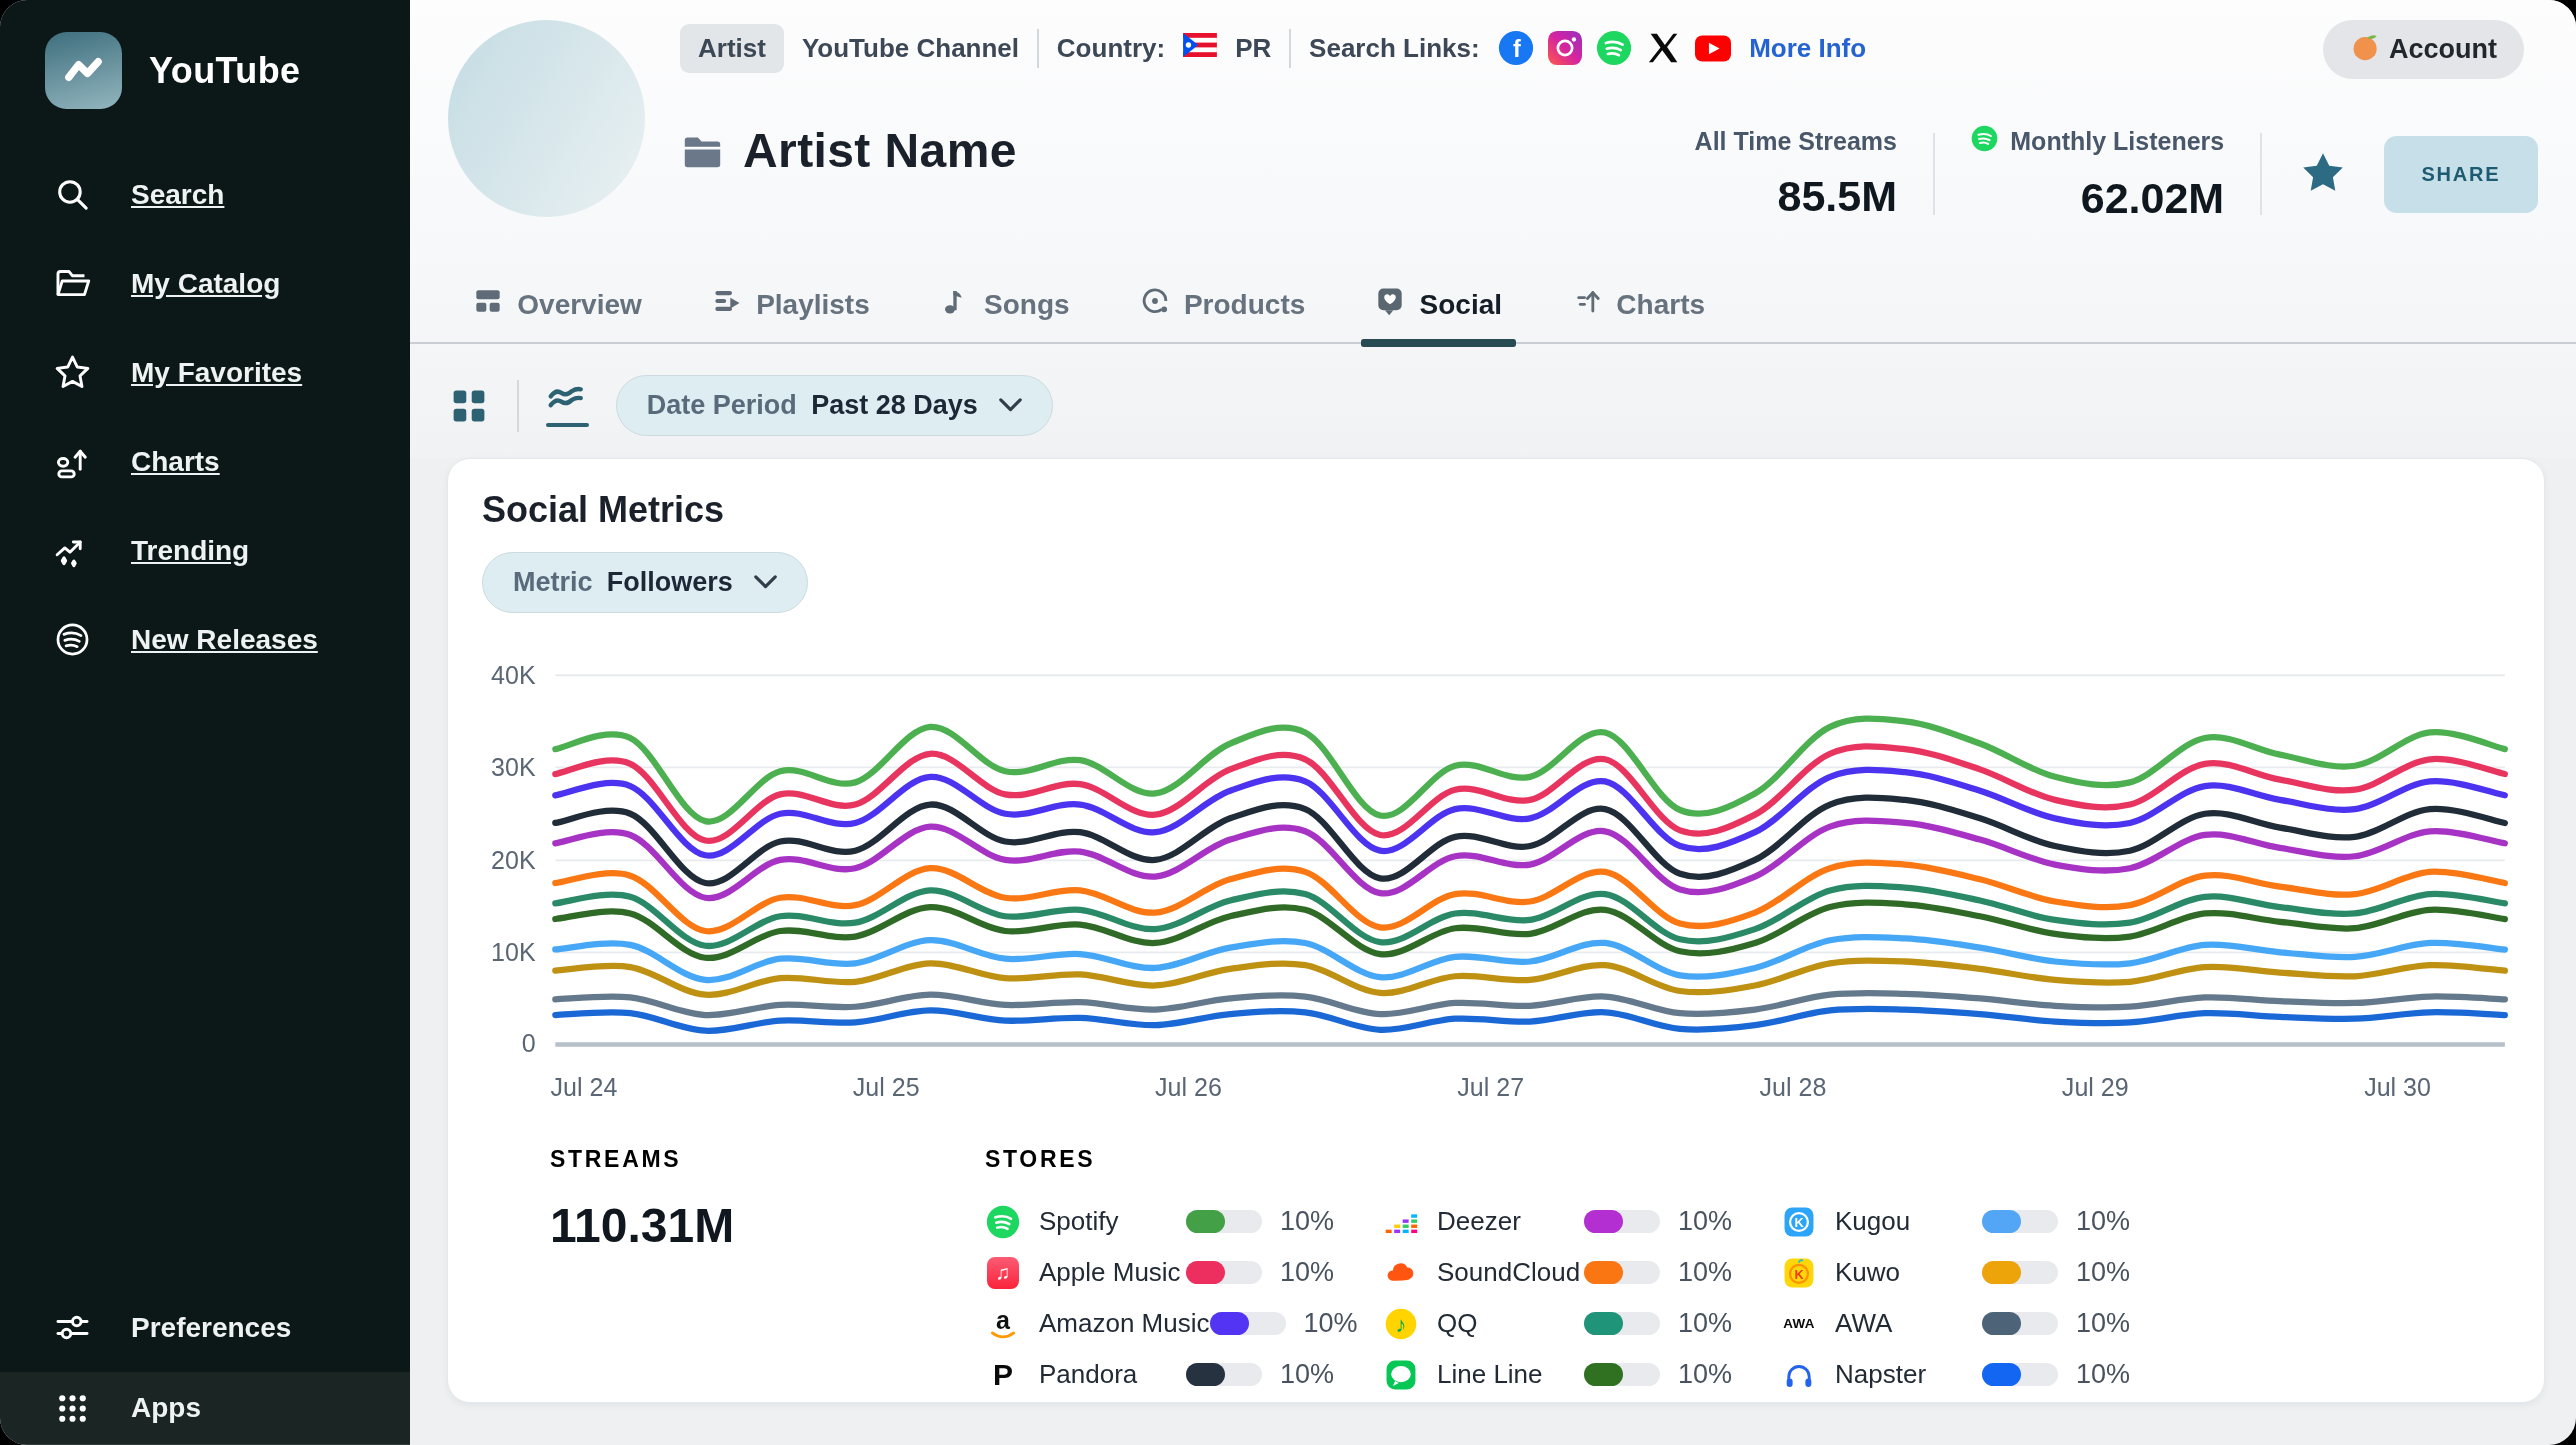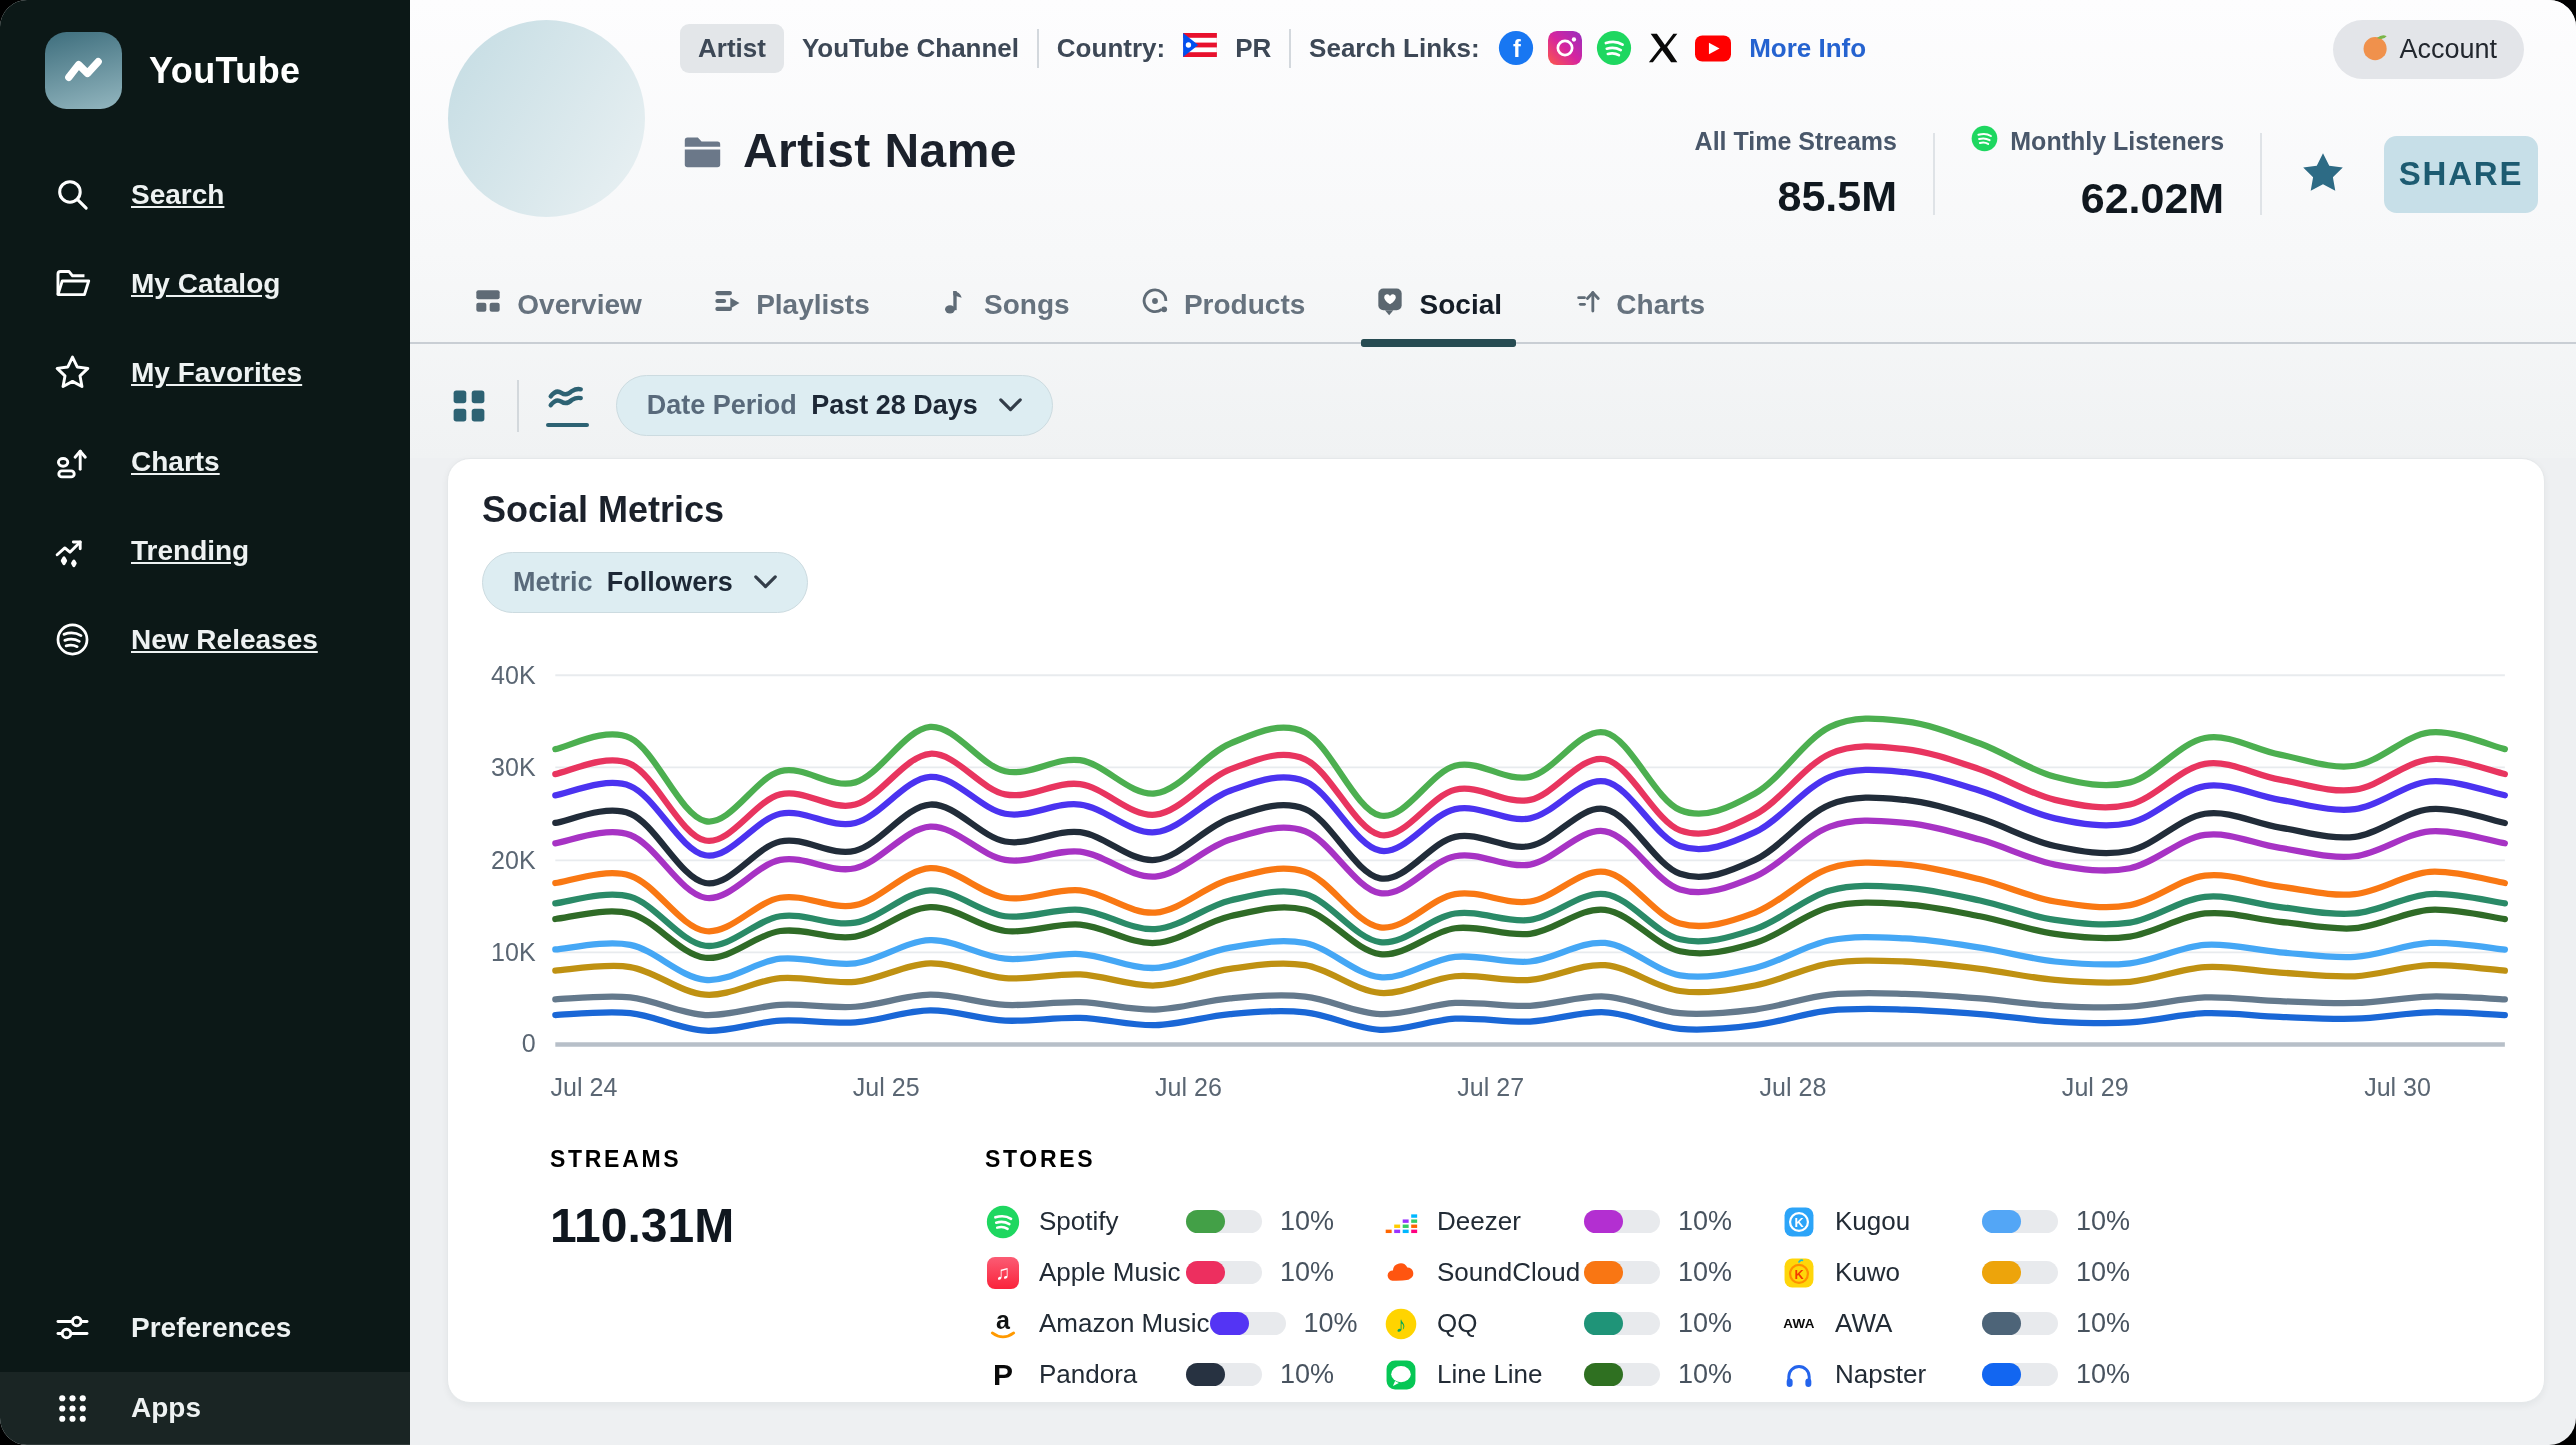--- a/index.html
+++ b/index.html
@@ -25,29 +25,29 @@
 
   
   .main-header { position:absolute; left:410px; right:0; top:0; height:458px; background:linear-gradient(180deg,#fdfdfe 0%,#f7f8f9 55%,#f0f2f3 100%); }
   .profile-pic { position:absolute; left:38px; top:19.7px; width:197px; height:197px; border-radius:50%; background:linear-gradient(120deg,#c4dce3,#eaf1f3); }
   .badge-row { position:absolute; left:270px; top:23px; height:50px; display:flex; align-items:center; gap:18px; font-size:26px; color:#3d4856; font-weight:bold; }
   .type-badge { background:#e3e6e9; border-radius:9px; padding:9px 18px; color:#3d4856; }
   .vbar { width:1.8px; height:39px; background:#d3d8dd; }
   .social-icons { display:flex; align-items:center; gap:13.4px; }
   .sl { width:36px; height:36px; display:flex; align-items:center; justify-content:center; cursor:pointer; }
   .more-info { color:#2563d0; font-weight:bold; cursor:pointer; }
-  .account-pill { position:absolute; right:52px; top:19.7px; height:59px; background:#e3e5e9; border-radius:29.5px; display:flex; align-items:center; gap:7px; padding:0 27px; font-size:27px; font-weight:normal; color:#22272e; cursor:pointer; }
+  .account-pill { position:absolute; right:52px; top:19.7px; height:59px; background:#e3e5e9; border-radius:29.5px; display:flex; align-items:center; gap:7px; padding:0 27px; font-size:27px; font-weight:bold; color:#22272e; cursor:pointer; }
   .name-row { position:absolute; left:270px; top:123px; display:flex; align-items:center; gap:18px; }
   .artist-name { font-size:48px; font-weight:800; color:#1b212b; letter-spacing:0.4px; }
   .stats { position:absolute; right:38px; top:125px; display:flex; align-items:center; gap:36px; }
   .stat { display:flex; flex-direction:column; align-items:flex-end; gap:16px; }
   .stat-label { display:flex; align-items:center; gap:12.5px; font-size:25px; font-weight:bold; color:#49576a; }
   .stat-value { font-size:43px; font-weight:800; color:#10181f; }
   .stat-div { width:1.8px; height:82px; background:#dfe3e7; }
-  .share-btn { width:154px; height:77px; background:#c7dfe8; border-radius:12.5px; display:flex; align-items:center; justify-content:center; font-size:33px; font-weight:800; letter-spacing:1.8px; color:#1d5b71; cursor:pointer; }
+  .share-btn { width:154px; height:77px; background:#c7dfe8; border-radius:12.5px; display:flex; align-items:center; justify-content:center; font-size:20px; font-weight:800; letter-spacing:1.8px; color:#1d5b71; cursor:pointer; }
 
   
   .tabs { position:absolute; left:410px; right:0; top:267px; height:77px; display:flex; align-items:center; gap:70px; padding-left:63px; border-bottom:2.7px solid #c9ced4; z-index:2; }
   .tab { position:relative; display:flex; align-items:center; gap:14.3px; font-size:28px; font-weight:bold; color:#66727e; height:100%; cursor:pointer; }
   .tab.active { color:#151d27; }
   .tab .underline { display:none; }
   .tab.active .underline { display:block; position:absolute; left:-14.3px; right:-14.3px; bottom:-4.5px; height:8px; background:#274b52; border-radius:2.7px; }
 
   
   .controls { position:absolute; left:447px; top:374px; height:63px; display:flex; align-items:center; gap:27px; }

